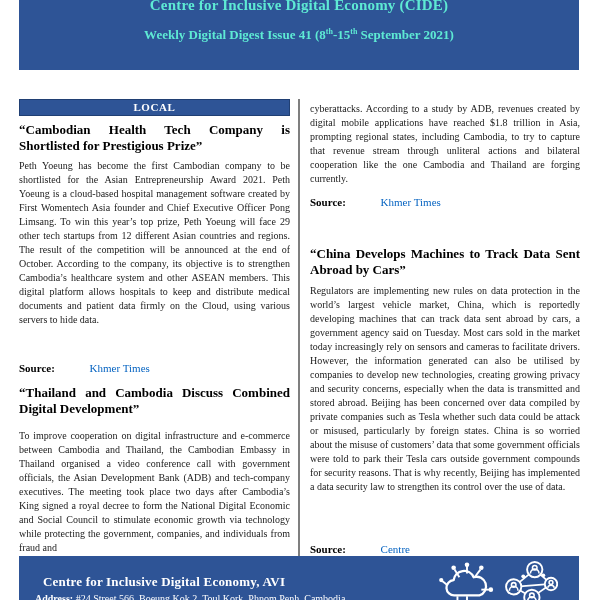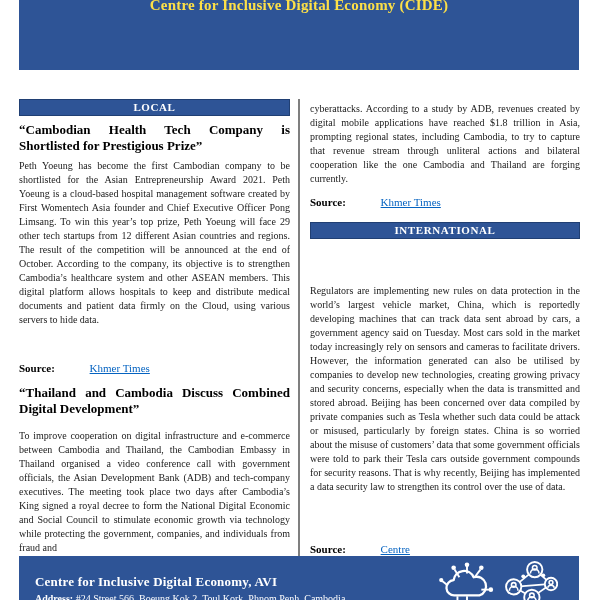--- a/index.html
+++ b/index.html
@@ -12,21 +12,21 @@
     overflow: hidden;
     font-family: "Liberation Serif", serif;
   }
 
   
   .banner {
     position: absolute;
     left: 19px; top: 0;
     width: 560px; height: 70px;
     background: #2e5496;
-    color: #fde047;
+    color: #5eead4;
     text-align: center;
     overflow: hidden;
     z-index: 4;
   }
   .banner .h-line1 {
     position: absolute; left: 0; right: 0; top: -3px;
     font-size: 15px; font-weight: bold; letter-spacing: 0.2px;
   }
   .banner .h-line2 {
     position: absolute; left: 0; right: 0; top: 27px;
@@ -81,37 +81,36 @@
     text-align: justify;
   }
   .source-line {
     position: absolute; left: 0; right: 0;
     font-size: 11px;
     color: #000000;
   }
   .source-label { font-weight: bold; }
   .source-line a {
     color: #0563c1;
-    text-decoration: underline;
     cursor: pointer;
     padding-left: 32px;
   }
 
   
   .footer {
     position: absolute;
     left: 19px; top: 556px;
     width: 560px; height: 44px;
     background: #2e5496;
     color: #ffffff;
     overflow: hidden;
     z-index: 5;
   }
   .footer .f-title {
-    position: absolute; left: 16px; top: 18px;
+    position: absolute; left: 24px; top: 18px;
     font-size: 13px; font-weight: bold;
     letter-spacing: 0.2px;
   }
   .footer .f-address {
     position: absolute; left: 16px; top: 37px;
     font-size: 10px;
   }
   .footer .f-address .addr-label { font-weight: bold; }
   .footer .icon {
     position: absolute; top: 5px;
@@ -119,20 +118,21 @@
   .footer .icon.cloud  { left: 419px; }
   .footer .icon.people { left: 481px; }
 </style>
 </head>
 <body>
 
 <div class="page">
 
   <div class="banner">
     <div class="h-line1">Centre for Inclusive Digital Economy (CIDE)</div>
+    <div class="h-line2"><span>Weekly Digital Digest Issue 41 (8</span><sup>th</sup><span>-15</span><sup>th</sup><span> September 2021)</span></div>
   </div>
 
   <div class="divider"></div>
 
   <div class="col col-left">
     <div class="section-bar" style="top:0;">LOCAL</div>
 
     <div class="headline" style="top:23px;">“Cambodian Health Tech Company is Shortlisted for Prestigious Prize”</div>
     <div class="bodytext" style="top:60px;">Peth Yoeung has become the first Cambodian company to be shortlisted for the Asian Entrepreneurship Award 2021. Peth Yoeung is a cloud-based hospital management software created by First Womentech Asia founder and Chief Executive Officer Pong Limsang. To win this year’s top prize, Peth Yoeung will face 29 other tech startups from 12 different Asian countries and regions. The result of the competition will be announced at the end of October. According to the company, its objective is to strengthen Cambodia’s healthcare system and other ASEAN members. This digital platform allows hospitals to keep and distribute medical documents and patient data firmly on the Cloud, using various servers to hide data.</div>
     <div class="source-line" style="top:263px;">
@@ -144,22 +144,22 @@
     <div class="bodytext" style="top:330px;">To improve cooperation on digital infrastructure and e-commerce between Cambodia and Thailand, the Cambodian Embassy in Thailand organised a video conference call with government officials, the Asian Development Bank (ADB) and tech-company executives. The meeting took place two days after Cambodia’s King signed a royal decree to form the National Digital Economic and Social Council to stimulate economic growth via technology while protecting the government, companies, and individuals from fraud and</div>
   </div>
 
   <div class="col col-right">
     <div class="bodytext" style="top:3px;">cyberattacks. According to a study by ADB, revenues created by digital mobile applications have reached $1.8 trillion in Asia, prompting regional states, including Cambodia, to try to capture that revenue stream through unliteral actions and bilateral cooperation like the one Cambodia and Thailand are forging currently.</div>
     <div class="source-line" style="top:97px;">
       <span class="source-label">Source:</span>
       <a>Khmer Times</a>
     </div>
 
-    <div class="section-bar" style="top:123px;">INTERNATIONAL</div>
-
+
+    <div class="headline" style="top:147px;">“China Develops Machines to Track Data Sent Abroad by Cars”</div>
     <div class="bodytext" style="top:185px;">Regulators are implementing new rules on data protection in the world’s largest vehicle market, China, which is reportedly developing machines that can track data sent abroad by cars, a government agency said on Tuesday. Most cars sold in the market today increasingly rely on sensors and cameras to facilitate drivers. However, the information generated can also be utilised by companies to develop new technologies, creating growing privacy and security concerns, especially when the data is transmitted and stored abroad. Beijing has been concerned over data compiled by private companies such as Tesla whether such data could be attack or misused, particularly by foreign states. China is so worried about the misuse of customers’ data that some government officials were told to park their Tesla cars outside government compounds for security reasons. That is why recently, Beijing has implemented a data security law to strengthen its control over the use of data.</div>
     <div class="source-line" style="top:444px;">
       <span class="source-label">Source:</span>
       <a>Centre</a>
     </div>
   </div>
 
   <div class="footer">
     <div class="f-title">Centre for Inclusive Digital Economy, AVI</div>
     <div class="f-address">

